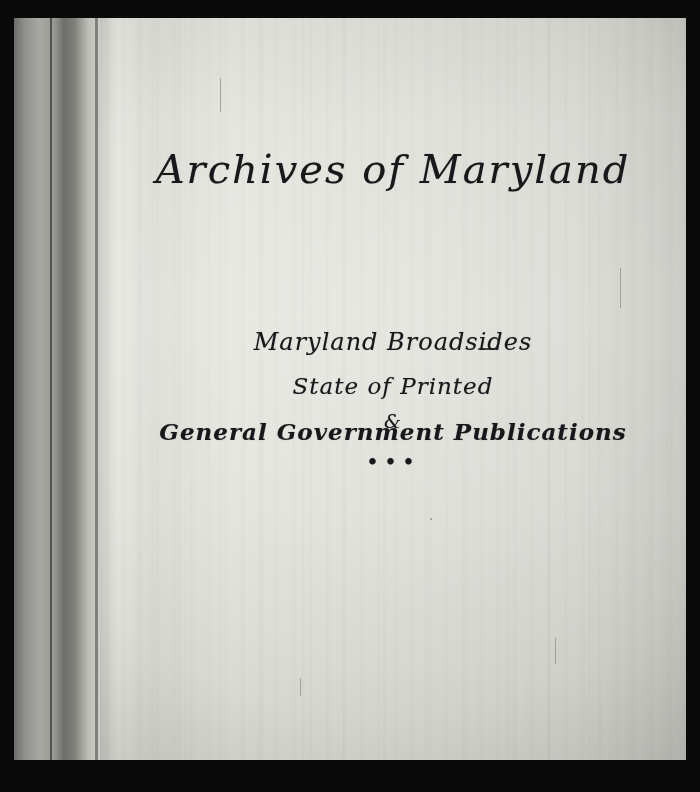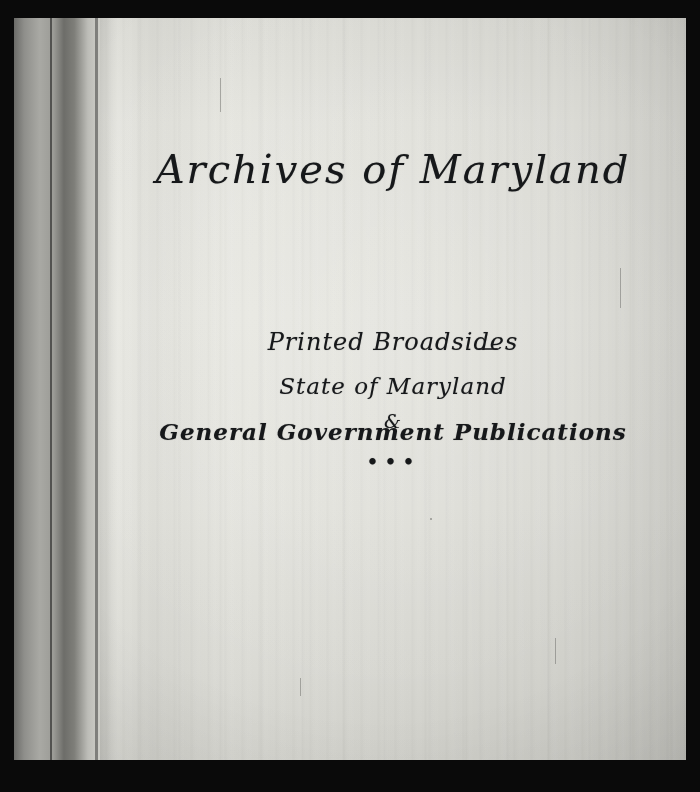--- a/index.html
+++ b/index.html
@@ -186,22 +186,22 @@
     <div class="vignette"></div>
 
     <div class="speck" style="left:120px; top:60px; width:1px; height:34px;"></div>
     <div class="speck" style="left:330px; top:500px; width:2px; height:2px;"></div>
     <div class="speck" style="left:455px; top:620px; width:1px; height:26px;"></div>
     <div class="speck" style="left:200px; top:660px; width:1px; height:18px;"></div>
     <div class="speck" style="left:520px; top:250px; width:1px; height:40px;"></div>
 
     <div class="ink title-main">Archives of Maryland</div>
 
-    <div class="ink line-1">Printed Broadsides</div>
+    <div class="ink line-1">Maryland Broadsides</div>
     <div class="ink-underline" style="left:378px; top:330px; width:20px;"></div>
 
-    <div class="ink line-2">State of Maryland</div>
+    <div class="ink line-2">State of Printed</div>
     <div class="ink amp">&amp;</div>
     <div class="ink line-3">General Government Publications</div>
 
     <div class="ink dots">•••</div>
   </div>
 </div>
 
 </body></html>

